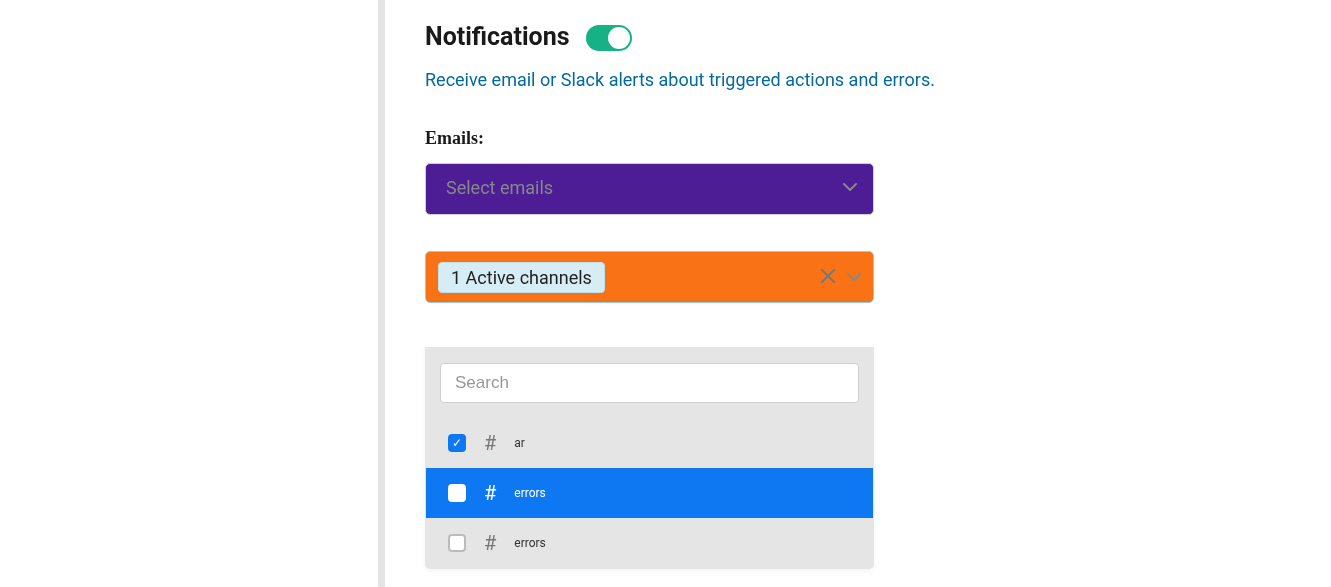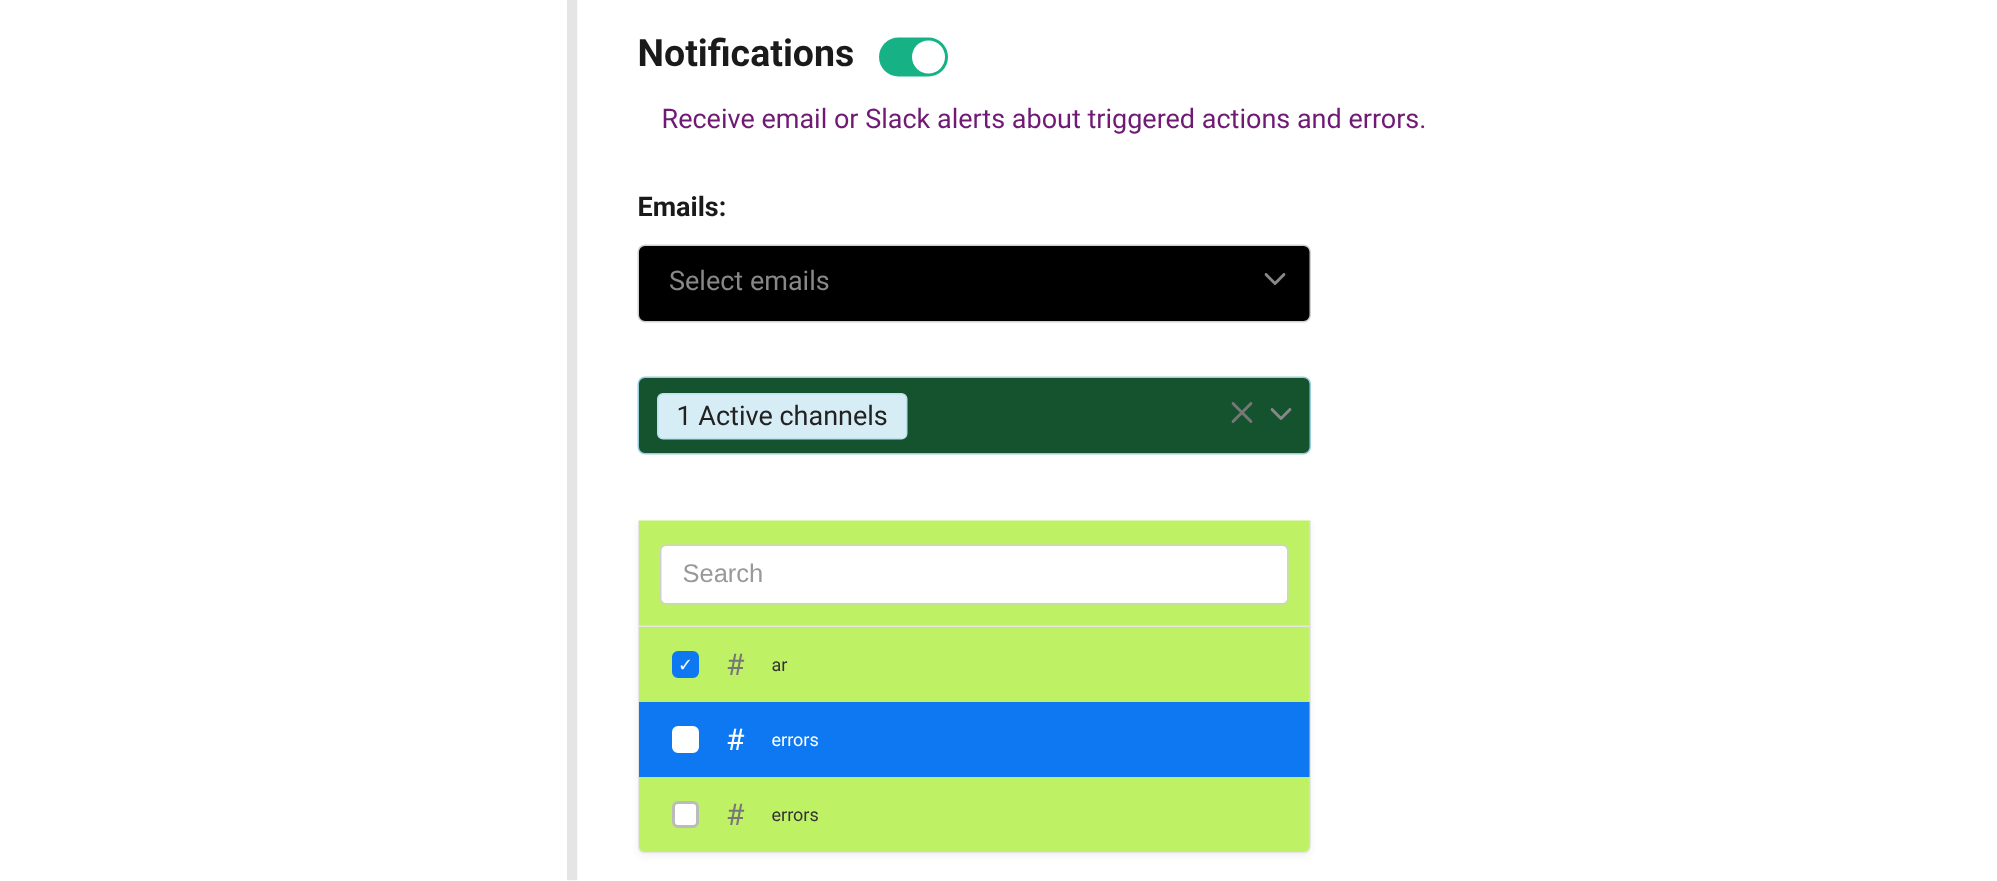--- a/index.html
+++ b/index.html
@@ -73,61 +73,61 @@
       position: absolute;
       right: 2px;
       top: 2px;
       width: 22px;
       height: 22px;
       background: #fff;
       border-radius: 50%;
     }
     .description {
       font-size: 18px;
-      color: #701a75;
+      color: #0369a1;
       margin-bottom: 38px;
-      margin-left: 16px;
     }
     .field-label {
       font-size: 18px;
       font-weight: 700;
       color: #1a1a1a;
       margin-bottom: 14px;
+      font-family: Liberation Serif, serif;
     }
     .select-box {
       width: 449px;
       height: 52px;
       border: 1px solid #d0d0d0;
       border-radius: 5px;
       display: flex;
       align-items: center;
       justify-content: space-between;
       padding: 0 16px 4px 20px;
-      background: #000000;
+      background: #4c1d95;
       cursor: pointer;
       margin-bottom: 36px;
     }
     .select-placeholder {
       font-size: 18px;
       color: #888;
     }
     .chevron {
       color: #888;
       font-size: 14px;
     }
     .slack-select {
       width: 449px;
       height: 52px;
       border: 1px solid #99ccdd;
       border-radius: 5px;
       display: flex;
       align-items: center;
       justify-content: space-between;
       padding: 0 12px 0 12px;
-      background: #14532d;
+      background: #f97316;
       position: relative;
       z-index: 2;
     }
     .chip {
       background: #d7edf6;
       border: 1px solid #bde0ed;
       border-radius: 4px;
       padding: 4px 12px;
       font-size: 18px;
       color: #222;
@@ -141,21 +141,21 @@
       color: #777;
       font-size: 18px;
       cursor: pointer;
       line-height: 1;
     }
     .dropdown {
       position: absolute;
       left: 425px;
       top: 347px;
       width: 449px;
-      background: #bef264;
+      background: #e5e5e5;
       border: 1px solid #e5e5e5;
       border-top: none;
       border-radius: 0 0 5px 5px;
       z-index: 3;
       box-shadow: 0 2px 6px rgba(0,0,0,0.05);
     }
     .search-wrap {
       padding: 16px 14px 14px 14px;
     }
     .search-input {

